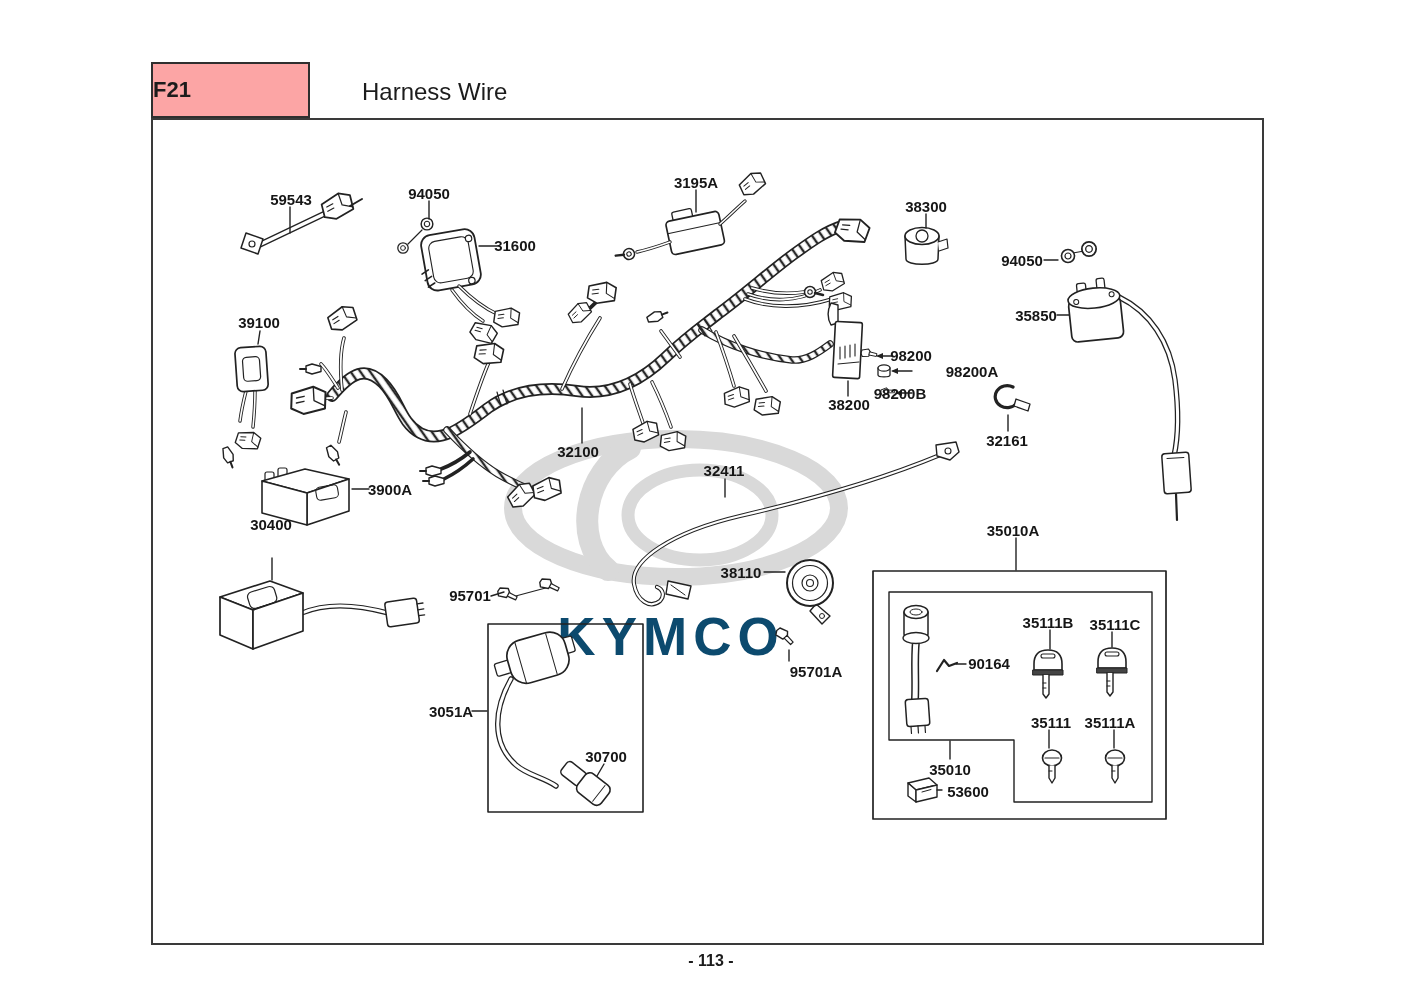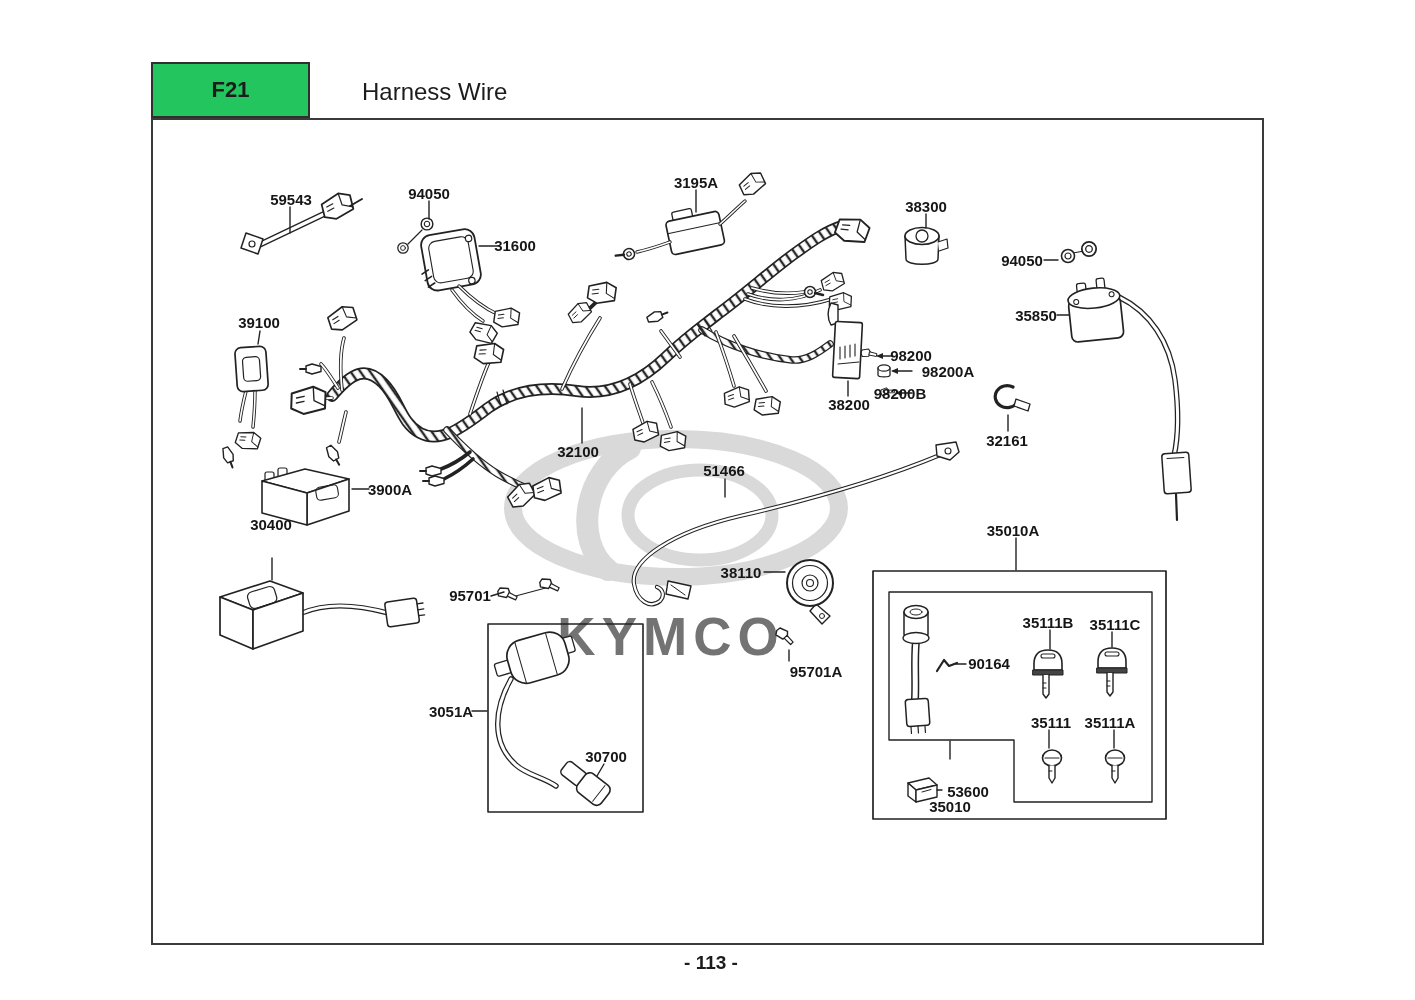--- a/index.html
+++ b/index.html
@@ -1,29 +1,29 @@
 <!DOCTYPE html>
 <html><head>
 <meta charset="utf-8">
 <style>
   html,body{margin:0;padding:0;background:#fff;}
   #page{position:relative;width:1415px;height:1000px;background:#fff;overflow:hidden;
         font-family:"Liberation Sans",sans-serif;color:#1c1c1c;}
   
   .hdr-code-box{position:absolute;left:151px;top:62px;width:159px;height:56px;
         border:2px solid #2f2f2f;box-sizing:border-box;display:flex;align-items:center;
-        justify-content:center;font-size:22px;font-weight:bold;background:#22c55e;z-index:5;}
+        font-size:22px;font-weight:bold;background:#fca5a5;z-index:5;}
   .hdr-title{position:absolute;left:362px;top:78px;font-size:24px;font-weight:normal;z-index:5;}
   .content-border{position:absolute;left:151px;top:118px;width:1113px;height:827px;
         border:2px solid #3a3a3a;box-sizing:border-box;z-index:4;pointer-events:none;}
   .page-num{position:absolute;left:651px;top:952px;width:120px;text-align:center;
-        font-size:19px;font-weight:bold;z-index:5;}
+        font-size:16px;font-weight:bold;z-index:5;}
   
   .wm-text{position:absolute;left:506px;top:606px;width:330px;text-align:center;
-        font-size:53px;font-weight:bold;letter-spacing:6px;color:#737373;z-index:0;}
+        font-size:53px;font-weight:bold;letter-spacing:6px;color:#0c4a6e;z-index:0;}
   
   #art{position:absolute;left:0;top:0;width:1415px;height:1000px;z-index:2;}
   
   .pl{position:absolute;transform:translate(-50%,-50%);font-size:15px;font-weight:bold;
       white-space:nowrap;z-index:3;color:#161616;}
 </style>
 </head>
 <body>
 
 <div id="page">
@@ -397,36 +397,36 @@
   <div class="page-num">- 113 -</div>
 
   <div class="pl" style="left:291px;top:199px">59543</div>
   <div class="pl" style="left:429px;top:193px">94050</div>
   <div class="pl" style="left:515px;top:245px">31600</div>
   <div class="pl" style="left:696px;top:182px">3195A</div>
   <div class="pl" style="left:926px;top:206px">38300</div>
   <div class="pl" style="left:1022px;top:260px">94050</div>
   <div class="pl" style="left:1036px;top:315px">35850</div>
   <div class="pl" style="left:911px;top:355px">98200</div>
-  <div class="pl" style="left:948px;top:371px">98200A</div>
+  <div class="pl" style="left:972px;top:371px">98200A</div>
   <div class="pl" style="left:900px;top:393px">98200B</div>
   <div class="pl" style="left:849px;top:404px">38200</div>
   <div class="pl" style="left:1007px;top:440px">32161</div>
   <div class="pl" style="left:259px;top:322px">39100</div>
   <div class="pl" style="left:390px;top:489px">3900A</div>
   <div class="pl" style="left:578px;top:451px">32100</div>
-  <div class="pl" style="left:724px;top:470px">51466</div>
+  <div class="pl" style="left:724px;top:470px">32411</div>
   <div class="pl" style="left:271px;top:524px">30400</div>
   <div class="pl" style="left:470px;top:595px">95701</div>
   <div class="pl" style="left:741px;top:572px">38110</div>
   <div class="pl" style="left:816px;top:671px">95701A</div>
   <div class="pl" style="left:451px;top:711px">3051A</div>
   <div class="pl" style="left:606px;top:756px">30700</div>
   <div class="pl" style="left:1013px;top:530px">35010A</div>
   <div class="pl" style="left:1048px;top:622px">35111B</div>
   <div class="pl" style="left:1115px;top:624px">35111C</div>
   <div class="pl" style="left:989px;top:663px">90164</div>
   <div class="pl" style="left:1051px;top:722px">35111</div>
   <div class="pl" style="left:1110px;top:722px">35111A</div>
-  <div class="pl" style="left:950px;top:806px">35010</div>
+  <div class="pl" style="left:950px;top:769px">35010</div>
   <div class="pl" style="left:968px;top:791px">53600</div>
 
 </div>
 
 </body></html>

